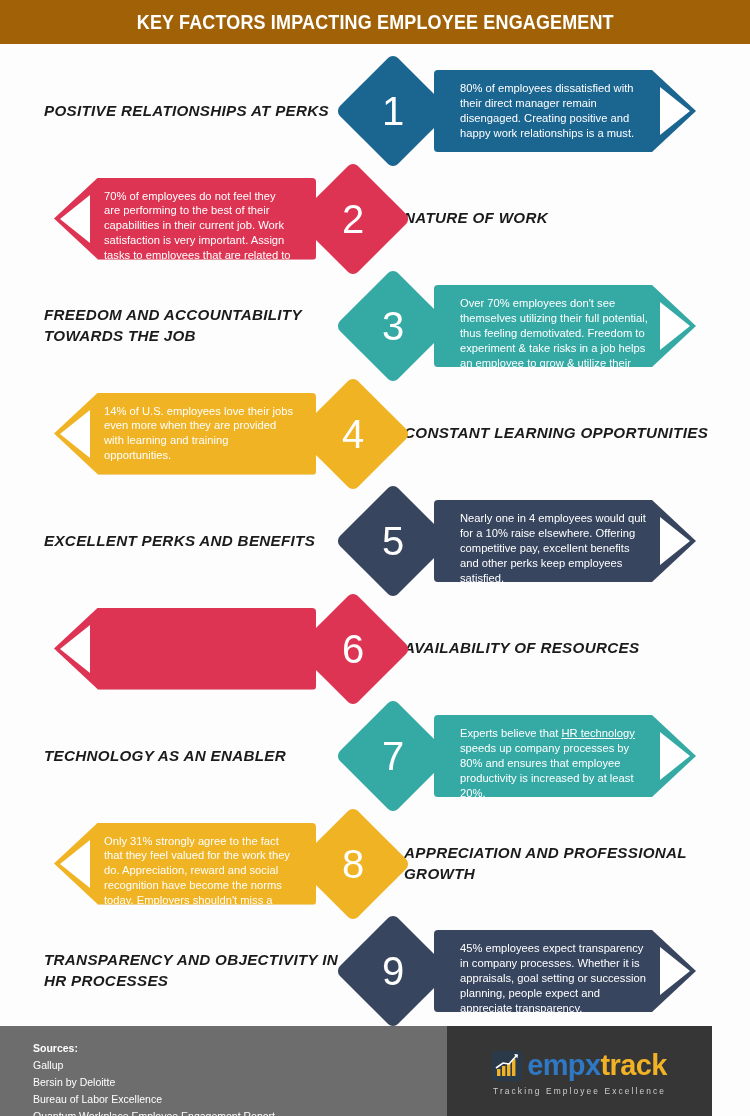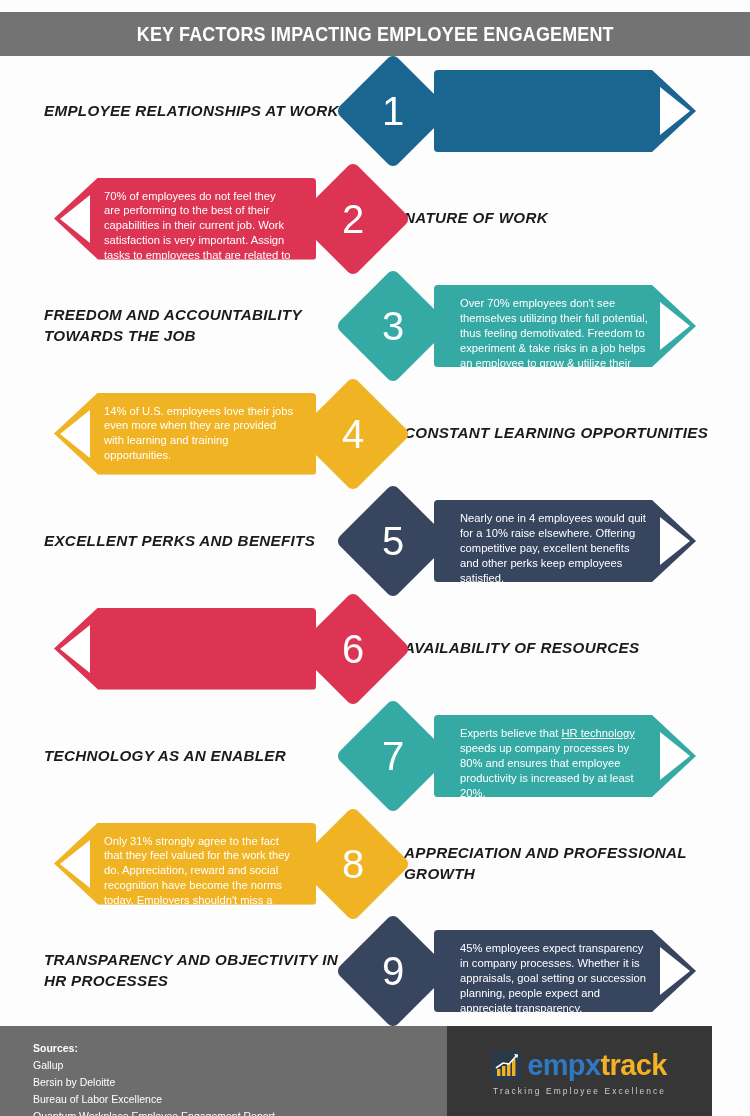--- a/index.html
+++ b/index.html
@@ -13,23 +13,23 @@
   #page {
     position: relative;
     width: 750px;
     height: 1116px;
     background: #fdfdfd;
   }
 
   
   #header {
     position: absolute;
-    left: 0; top: 12px;
+    left: 0; top: 0;
     width: 750px; height: 44px;
-    background: #737373;
+    background: #a16207;
     display: flex;
     align-items: center;
     justify-content: center;
   }
   #header-title {
     color: #ffffff;
     font-size: 19.5px;
     font-weight: bold;
     letter-spacing: 0.2px;
     font-family: "Liberation Sans", sans-serif;
@@ -194,26 +194,27 @@
 
 <div id="page">
 
   <div id="header">
     <div id="header-title">KEY FACTORS IMPACTING EMPLOYEE ENGAGEMENT</div>
   </div>
 
   <div id="rows-container">
       <div class="row" style="top: 52px;">
         <div class="banner right" style="background: rgb(27, 101, 145);">
+          <p>80% of employees dissatisfied with their direct manager remain disengaged. Creating positive and happy work relationships is a must.</p>
           <span class="arrow-notch"></span>
         </div>
         <div class="diamond" style="background: rgb(27, 101, 145); left: 352px;">
           <span class="num">1</span>
         </div>
-        <div class="label left">EMPLOYEE RELATIONSHIPS AT WORK</div>
+        <div class="label left">POSITIVE RELATIONSHIPS AT PERKS</div>
       </div>
       <div class="row" style="top: 159.5px;">
         <div class="banner left" style="background: rgb(221, 52, 83);">
           <p> 70% of employees do not feel they are performing to the best of their capabilities in their current job. Work satisfaction is very important. Assign tasks to employees that are related to their interests.</p>
           <span class="arrow-notch"></span>
         </div>
         <div class="diamond" style="background: rgb(221, 52, 83); left: 312px;">
           <span class="num">2</span>
         </div>
         <div class="label right">NATURE OF WORK</div>

